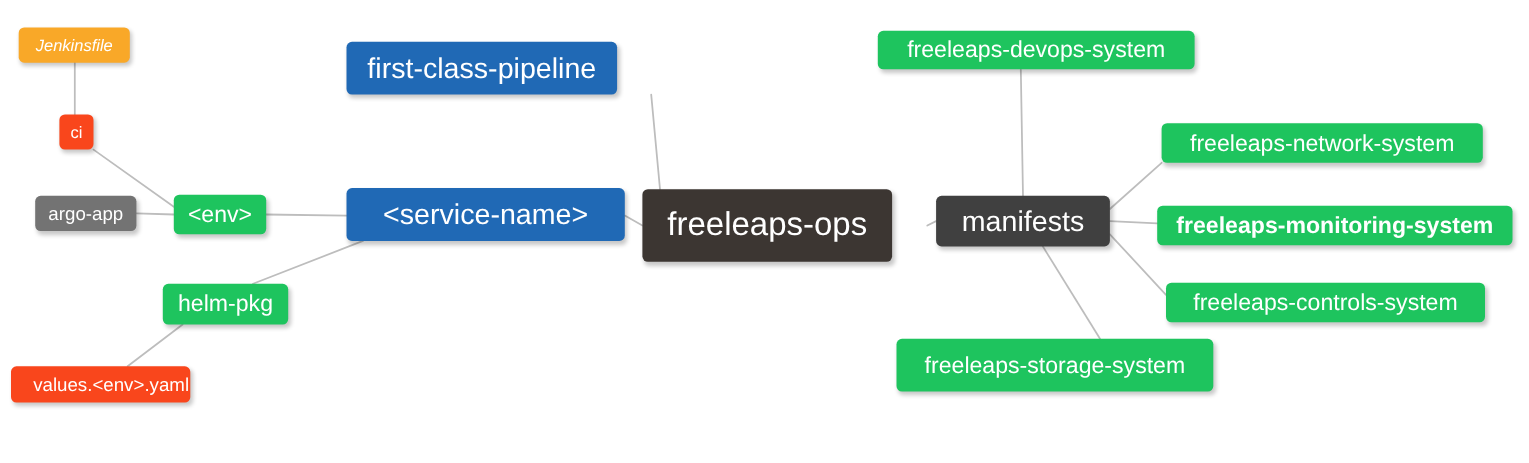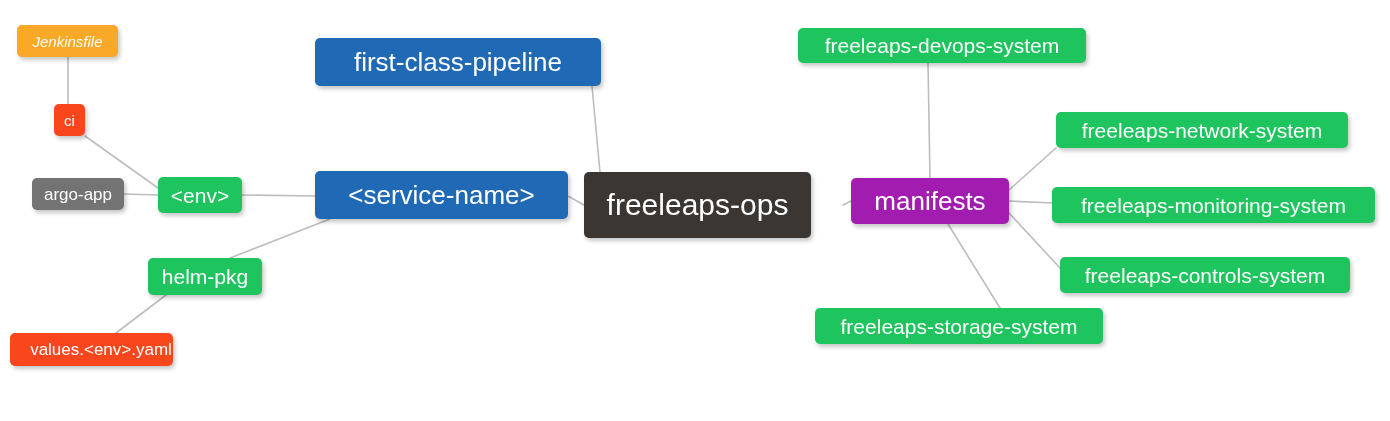--- a/index.html
+++ b/index.html
@@ -63,24 +63,24 @@
       <line x1="1009" y1="213" x2="1060" y2="268" stroke="#bdbdbd" stroke-width="1.6" stroke-linecap="round"></line>
       <line x1="948" y1="224" x2="1000" y2="308" stroke="#bdbdbd" stroke-width="1.6" stroke-linecap="round"></line>
     </svg>
   <div id="node-layer">
       <div class="node" style="left: 584px; top: 172px; width: 227px; height: 66px; background: rgb(60, 54, 50); font-size: 30px;">
         <span class="node-label">freeleaps-ops</span>
       </div>
       <div class="node" style="left: 315px; top: 171px; width: 253px; height: 48px; background: rgb(32, 105, 181); font-size: 26px;">
         <span class="node-label">&lt;service-name&gt;</span>
       </div>
-      <div class="node" style="left: 851px; top: 178px; width: 158px; height: 46px; background: #a21caf; font-size: 26px; align-items: center;">
+      <div class="node" style="left: 851px; top: 178px; width: 158px; height: 46px; background: #404040; font-size: 26px; align-items: center;">
         <span class="node-label">manifests</span>
       </div>
-      <div class="node" style="left: 315px; top: 38px; width: 286px; height: 48px; background: rgb(32, 105, 181); font-size: 26px;">
+      <div class="node" style="left: 315px; top: 38px; width: 246px; height: 48px; background: rgb(32, 105, 181); font-size: 26px;">
         <span class="node-label">first-class-pipeline</span>
       </div>
       <div class="node" style="left: 158px; top: 177px; width: 84px; height: 36px; background: rgb(30, 196, 94); font-size: 21px; justify-content: center;">
         <span class="node-label">&lt;env&gt;</span>
       </div>
       <div class="node" style="left: 148px; top: 258px; width: 114px; height: 37px; background: rgb(30, 196, 94); font-size: 21px; justify-content: center;">
         <span class="node-label">helm-pkg</span>
       </div>
       <div class="node" style="left: 54px; top: 104px; width: 31px; height: 32px; background: rgb(249, 70, 28); font-size: 15px;">
         <span class="node-label">ci</span>
@@ -93,23 +93,23 @@
       </div>
       <div class="node" style="left: 10px; top: 333px; width: 163px; height: 33px; background: rgb(249, 70, 28); font-size: 17px; padding-left: 19px;">
         <span class="node-label">values.&lt;env&gt;.yaml</span>
       </div>
       <div class="node" style="left: 798px; top: 28px; width: 288px; height: 35px; background: rgb(30, 196, 94); font-size: 21px;">
         <span class="node-label">freeleaps-devops-system</span>
       </div>
       <div class="node" style="left: 1056px; top: 112px; width: 292px; height: 36px; background: rgb(30, 196, 94); font-size: 21px; align-items: center;">
         <span class="node-label">freeleaps-network-system</span>
       </div>
-      <div class="node" style="left: 1052px; top: 187px; width: 323px; height: 36px; background: rgb(30, 196, 94); font-size: 21px;">
+      <div class="node" style="left: 1052px; top: 187px; width: 323px; height: 36px; background: rgb(30, 196, 94); font-size: 21px; font-weight: bold;">
         <span class="node-label">freeleaps-monitoring-system</span>
       </div>
       <div class="node" style="left: 1060px; top: 257px; width: 290px; height: 36px; background: rgb(30, 196, 94); font-size: 21px;">
         <span class="node-label">freeleaps-controls-system</span>
       </div>
-      <div class="node" style="left: 815px; top: 308px; width: 288px; height: 36px; background: rgb(30, 196, 94); font-size: 21px; align-items: center;">
+      <div class="node" style="left: 815px; top: 308px; width: 288px; height: 48px; background: rgb(30, 196, 94); font-size: 21px; align-items: center;">
         <span class="node-label">freeleaps-storage-system</span>
       </div>
     </div>
 </div>
 
 </body></html>

